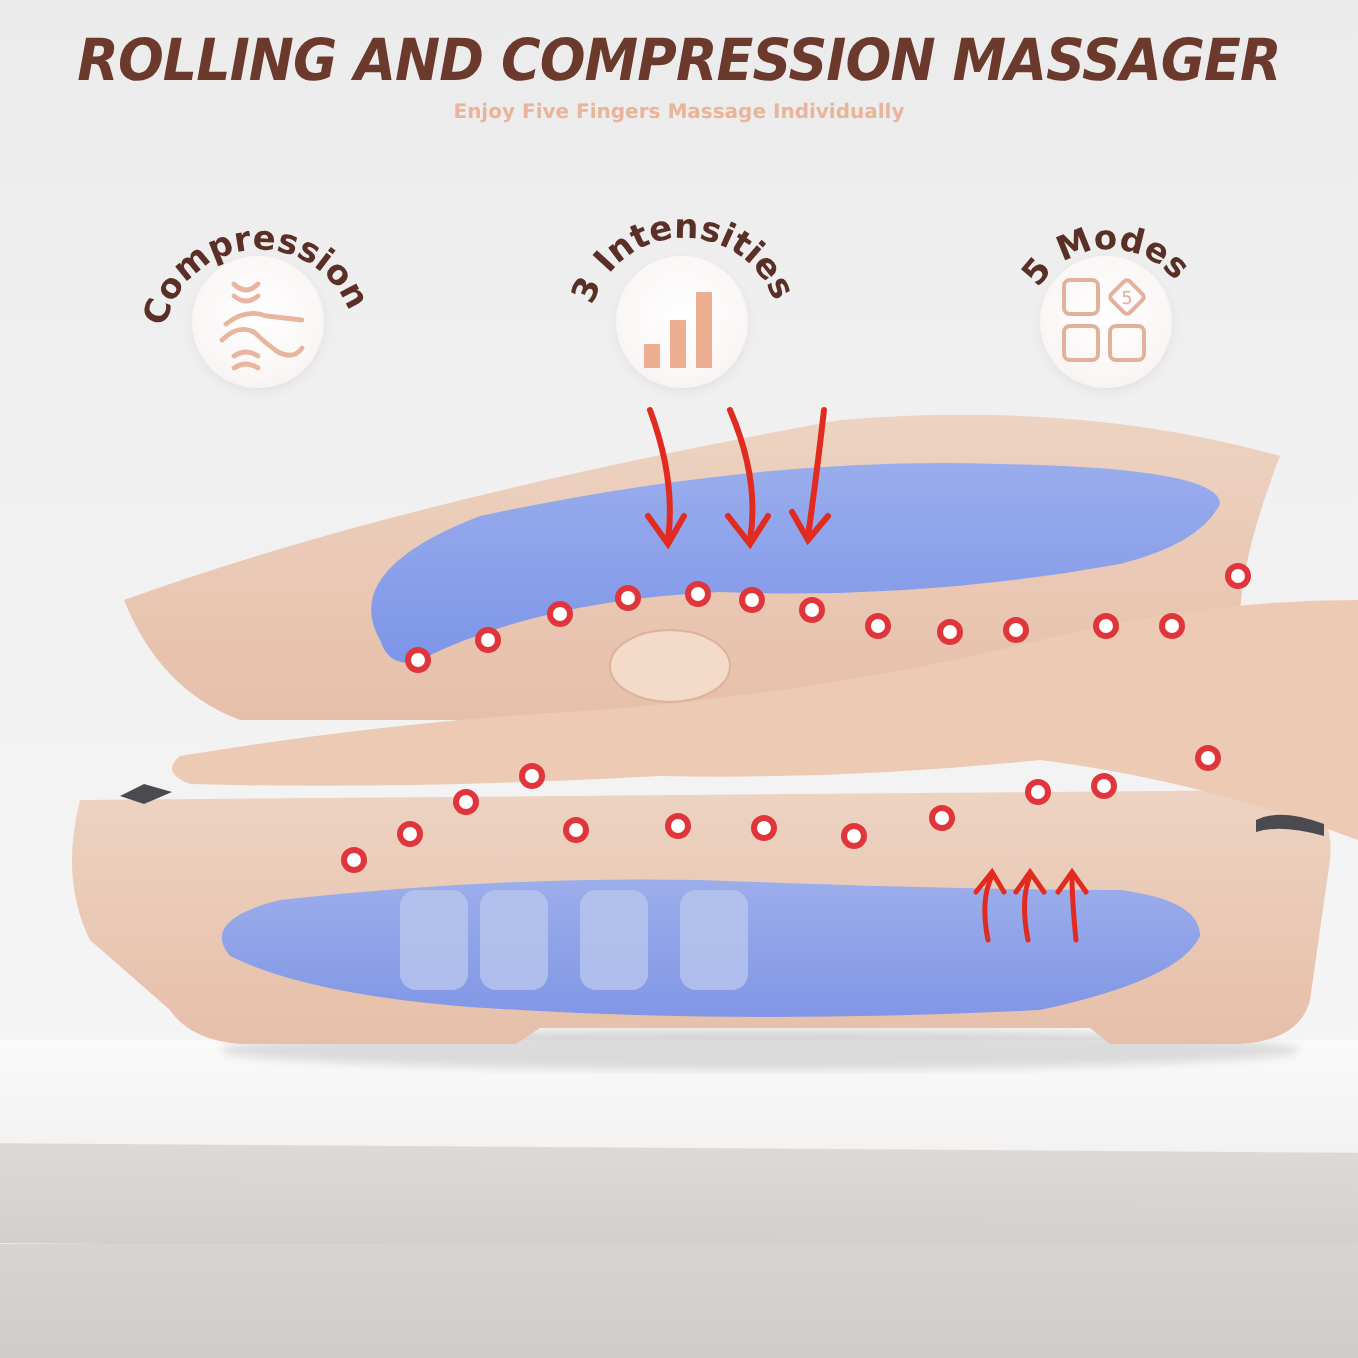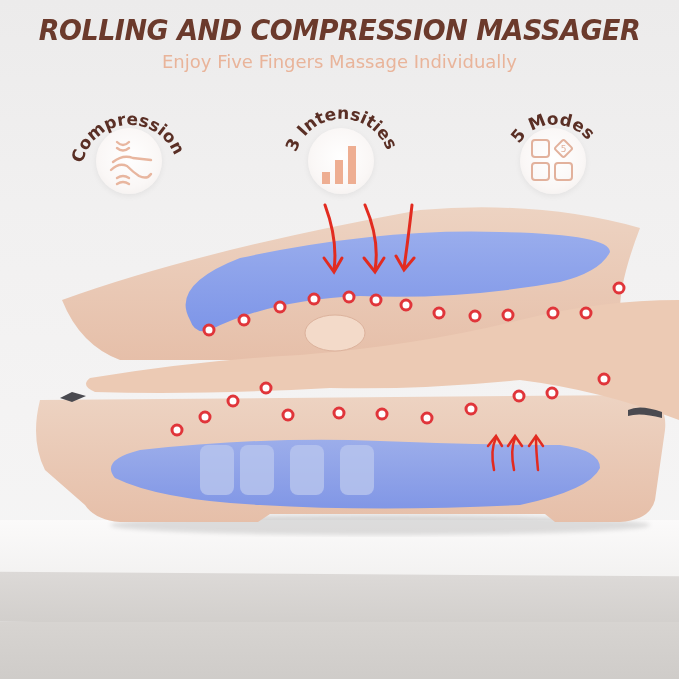--- a/index.html
+++ b/index.html
@@ -3,21 +3,21 @@
 <meta charset="utf-8">
 <style>
   html, body { margin:0; padding:0; }
   body { width:679px; height:679px; overflow:hidden; position:relative;
     background: linear-gradient(180deg,#ecebeb 0%,#f1f0f0 30%,#f4f3f3 60%,#f6f6f6 100%);
     font-family:"DejaVu Sans", sans-serif; }
   .title { position:absolute; left:0; right:0; top:13px; text-align:center;
     font-family:"DejaVu Sans", sans-serif; font-weight:bold; font-size:29px;
     color:#6b3a2c; letter-spacing:-0.5px; transform:scaleX(0.93); font-style:italic; }
   .subtitle { position:absolute; left:0; right:0; top:51px; text-align:center;
-    font-size:18px; font-weight:normal; color:#e9b49a; }
+    font-size:10px; font-weight:bold; color:#e9b49a; }
   .feature { position:absolute; width:120px; height:110px; }
   .feature .disc { position:absolute; left:28px; top:38px; width:66px; height:66px; border-radius:50%;
     background:radial-gradient(circle at 50% 45%,#ffffff 0%,#faf7f6 60%,#f0ecea 100%);
     box-shadow:0 2px 6px rgba(0,0,0,0.06); }
   .feature svg.arc { position:absolute; left:0; top:0; }
   .arc text { font-family:"DejaVu Sans", sans-serif; font-weight:bold; font-size:17px; fill:#5a2f25; }
   .stage { position:absolute; left:0; top:200px; width:679px; height:480px; }
   .shelf-top { position:absolute; left:0; top:520px; width:679px; height:62px;
     background:linear-gradient(180deg,#fbfafa,#f2f1f0); }
   .shelf-edge { position:absolute; left:0; top:574px; width:679px; height:50px;

